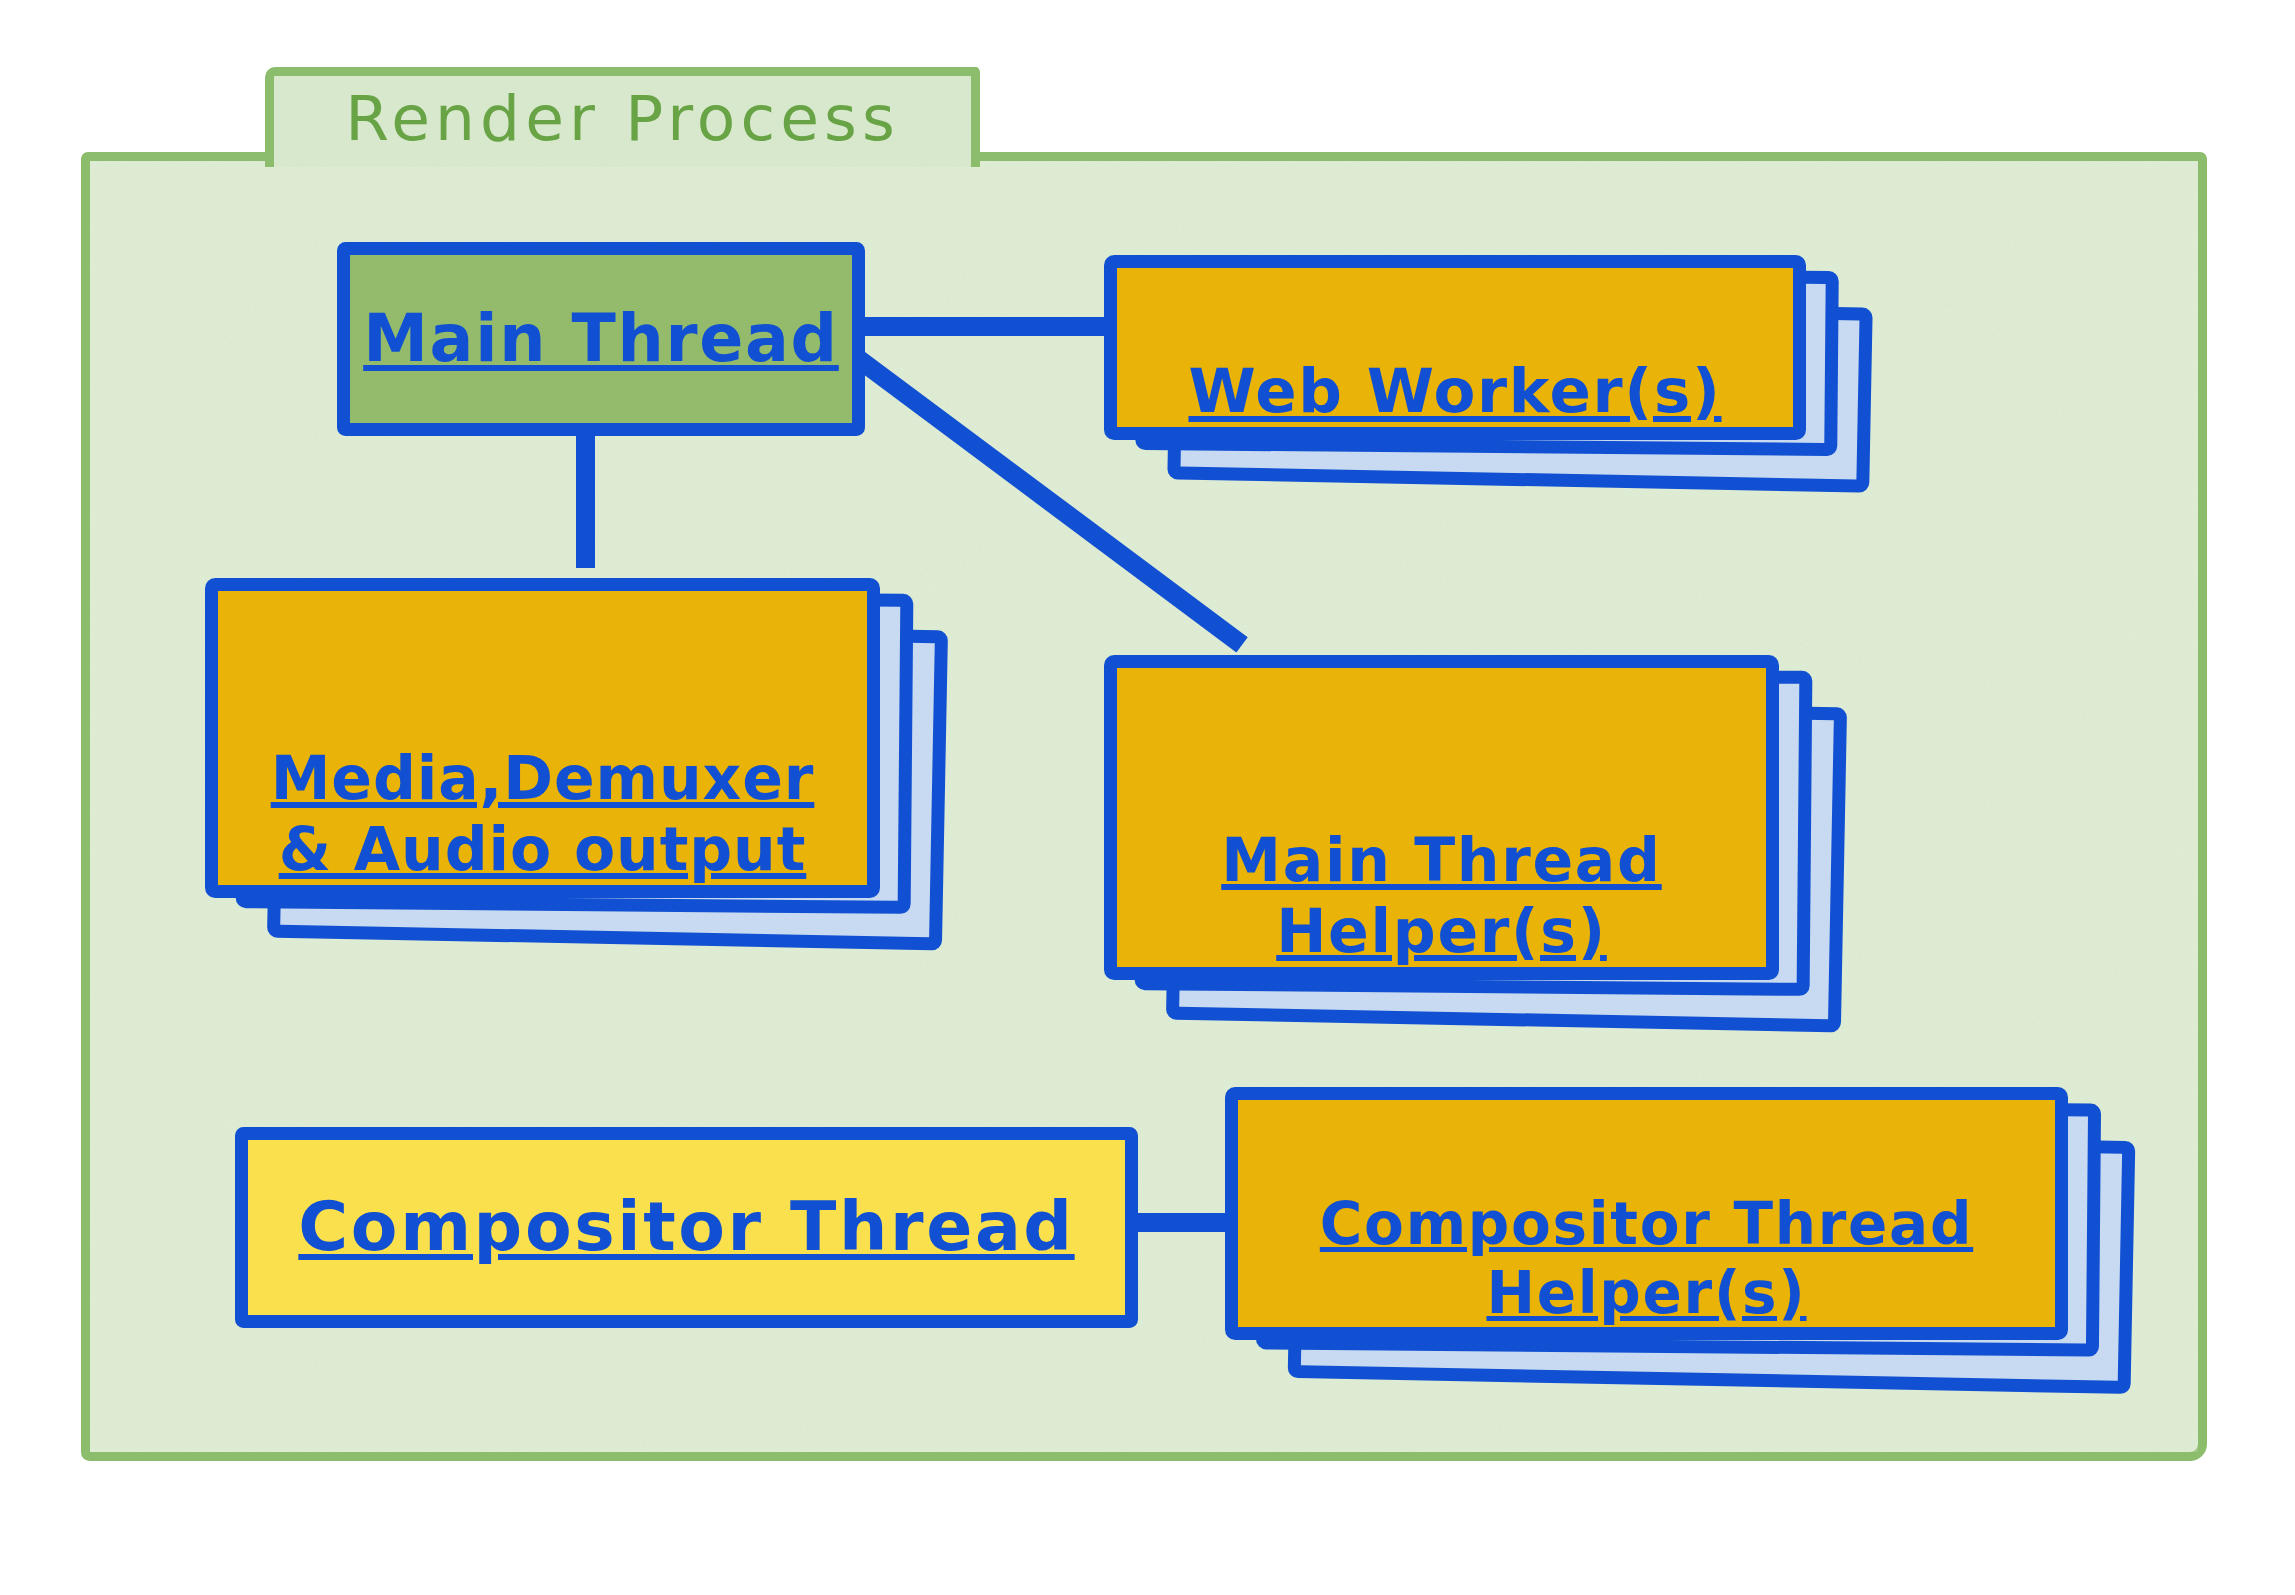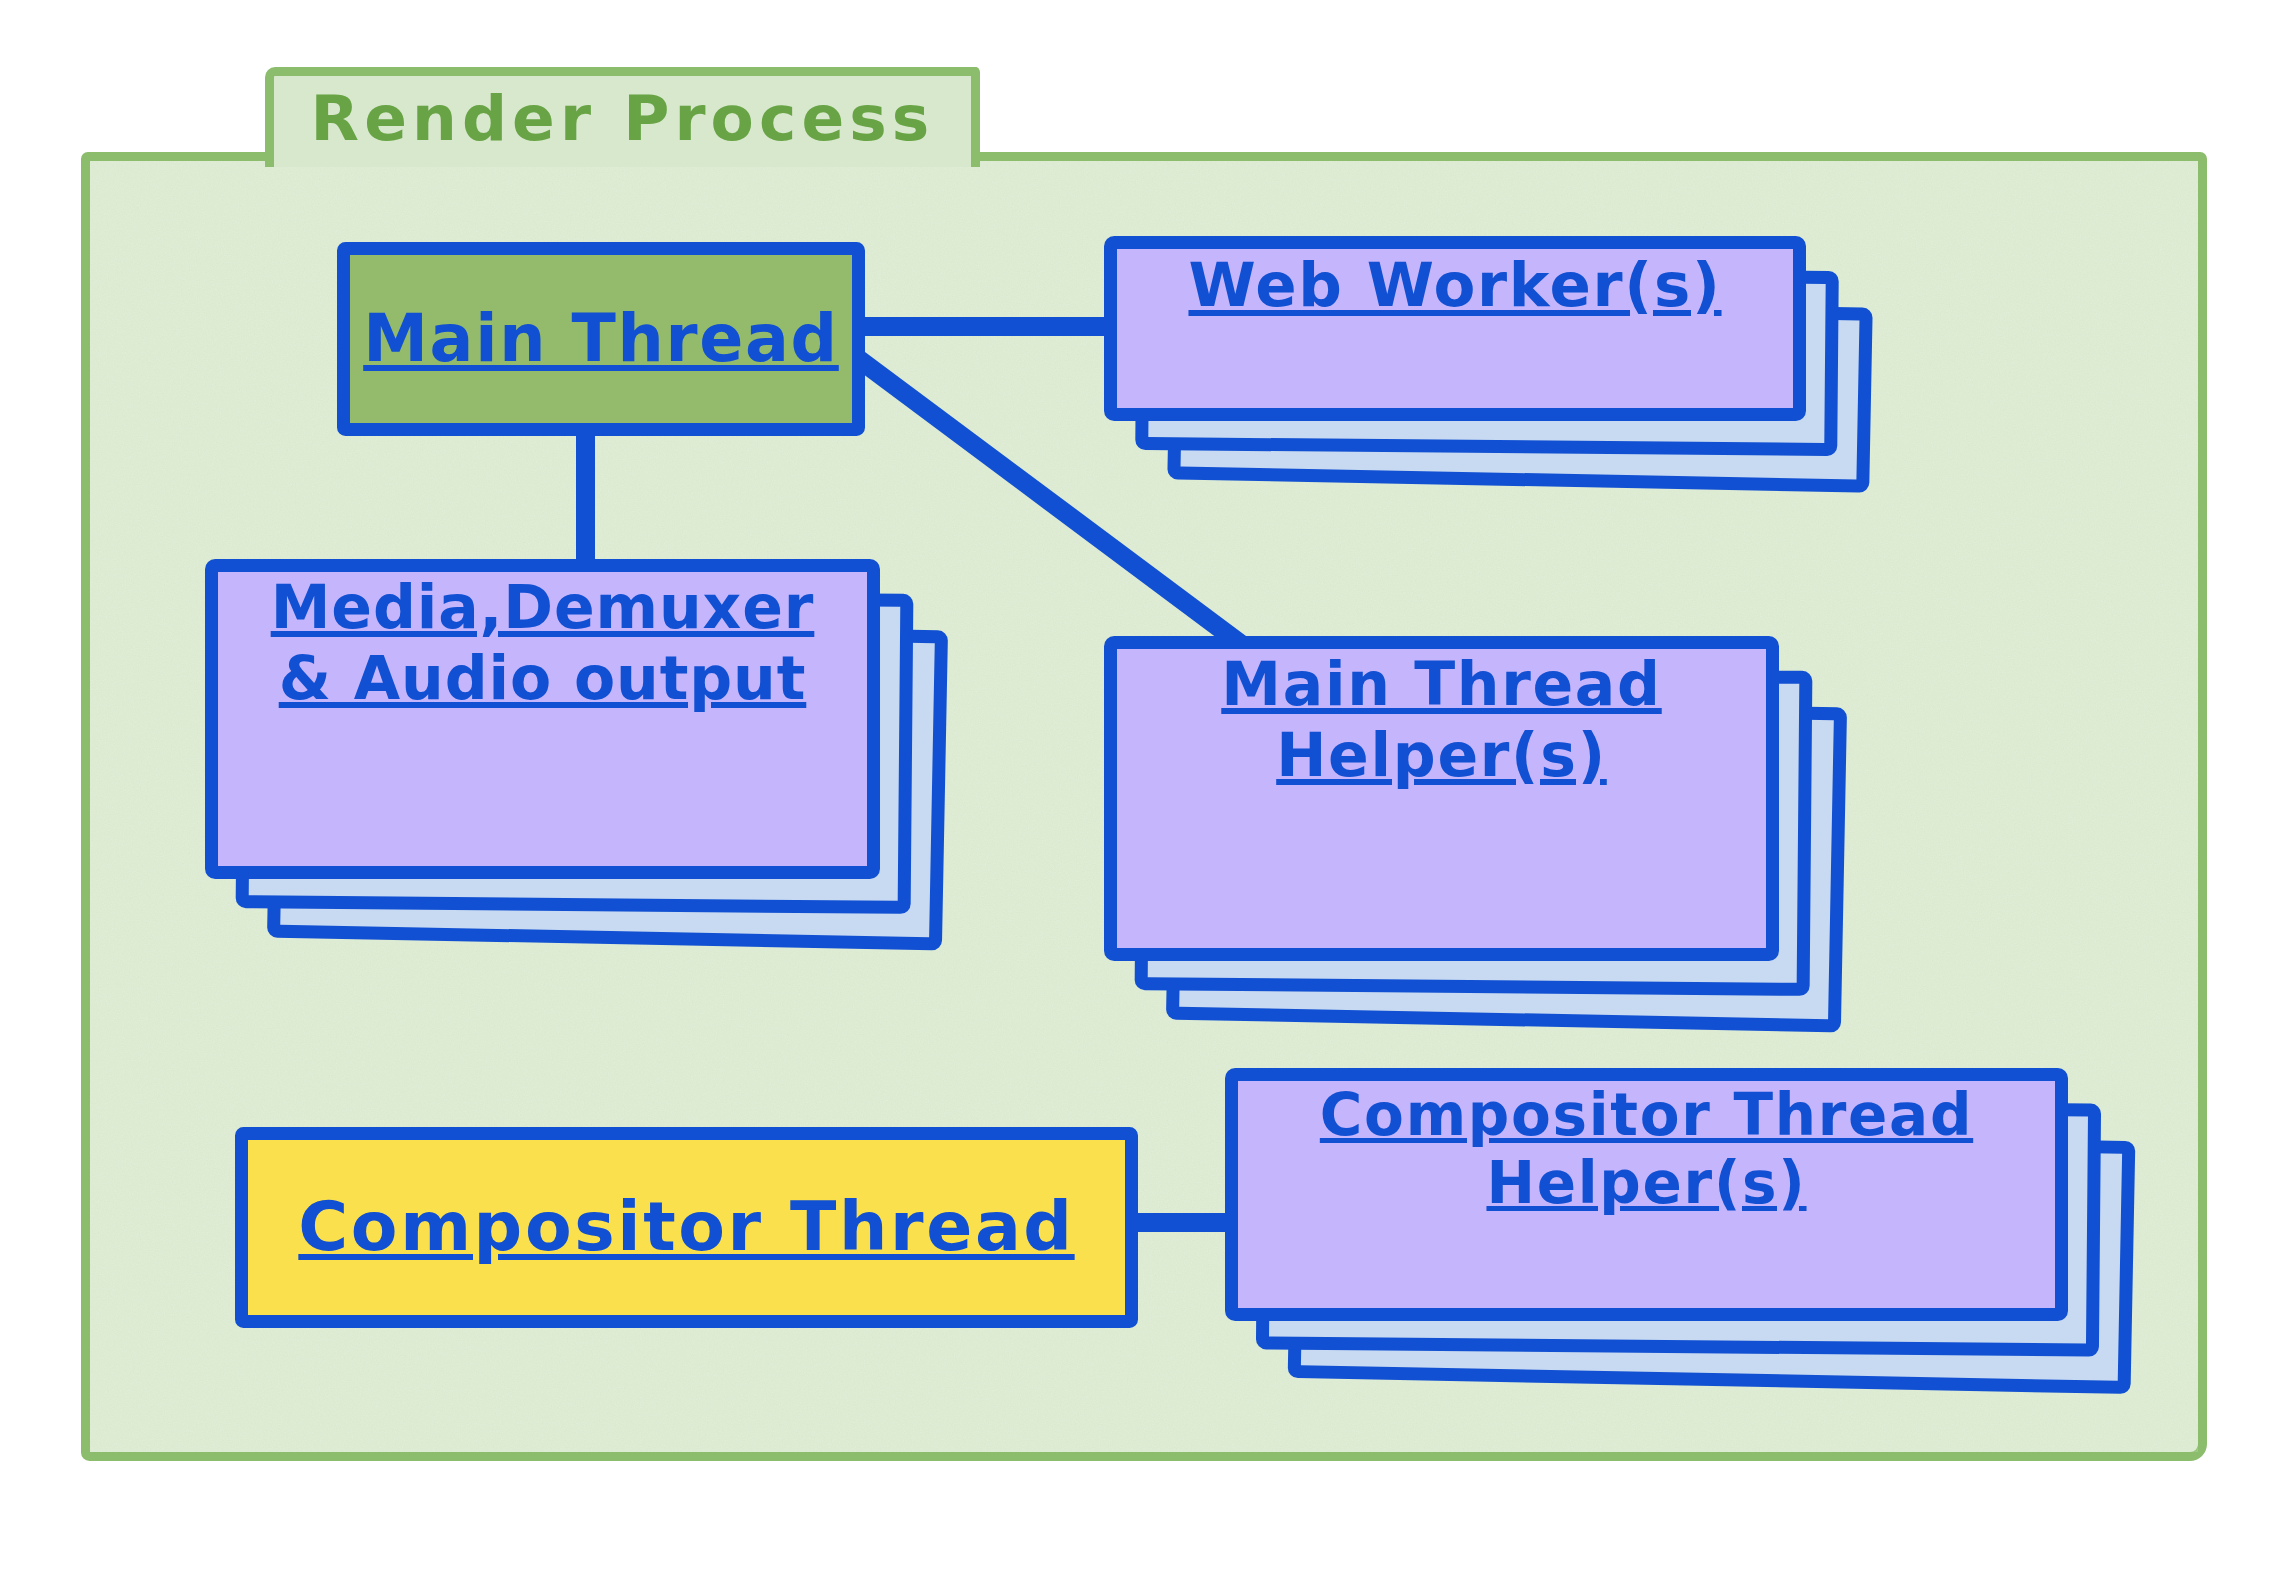--- a/index.html
+++ b/index.html
@@ -7,38 +7,38 @@
          font-family:"DejaVu Sans","Liberation Sans",sans-serif;}
 
   
   .folder-body{position:absolute;left:81px;top:152px;width:2108px;height:1291px;
                background:#d8e8cc;border:9.4px solid #8cbd6d;border-radius:6.8px 6.8px 17px 8.5px;}
   .folder-tab{position:absolute;left:265px;top:67px;width:697px;height:91px;
               background:#d8e8cc;border:9.4px solid #8cbd6d;border-bottom:none;
               border-radius:10.2px 5.1px 0 0;display:flex;align-items:center;justify-content:center;
               z-index:2;}
   .texture{position:absolute;inset:0;width:100%;height:100%;opacity:.5;pointer-events:none;}
-  .diagram-title{font-size:63px;font-weight:700;color:#68a446;letter-spacing:5.1px;
+  .diagram-title{font-size:63px;font-weight:400;color:#68a446;letter-spacing:5.1px;
                  transform:translateY(-3.4px);}
 
   
   .conn{position:absolute;background:#1150d2;z-index:3;}
 
   
   .node{position:absolute;z-index:4;}
   .solid{border:13.7px solid #1150d2;border-radius:8.5px;display:flex;align-items:center;
          justify-content:center;text-align:center;}
   .label{color:#1150d2;font-weight:700;letter-spacing:1.7px;line-height:1.18;text-align:center;text-decoration:underline;}
 
   .stack{position:absolute;z-index:4;}
   .card{position:absolute;left:0;top:0;width:100%;height:100%;
         border:13.7px solid #1150d2;border-radius:10.2px;box-sizing:border-box;}
   .card.b1{transform:translate(32px,32px) rotate(.5deg);background:#c8daf1;}
   .card.b2{transform:translate(65px,65px) rotate(1.1deg);background:#c8daf1;}
-  .card.front{background:#c4b5fd;display:flex;align-items:flex-start;justify-content:center;}
+  .card.front{background:#eab308;display:flex;align-items:flex-end;justify-content:center;margin-top:19px;}
 
   .mainthread{background:#94ba6c;}
   .compositor{background:#fbe04e;}
 
   .fs-main{font-size:65px;}
   .fs-web{font-size:61px;}
   .fs-media{font-size:60px;letter-spacing:0.9px;}
   .fs-helper{font-size:60px;}
   .fs-comp{font-size:68px;letter-spacing:2.6px;}
   .fs-comphelper{font-size:58px;}

